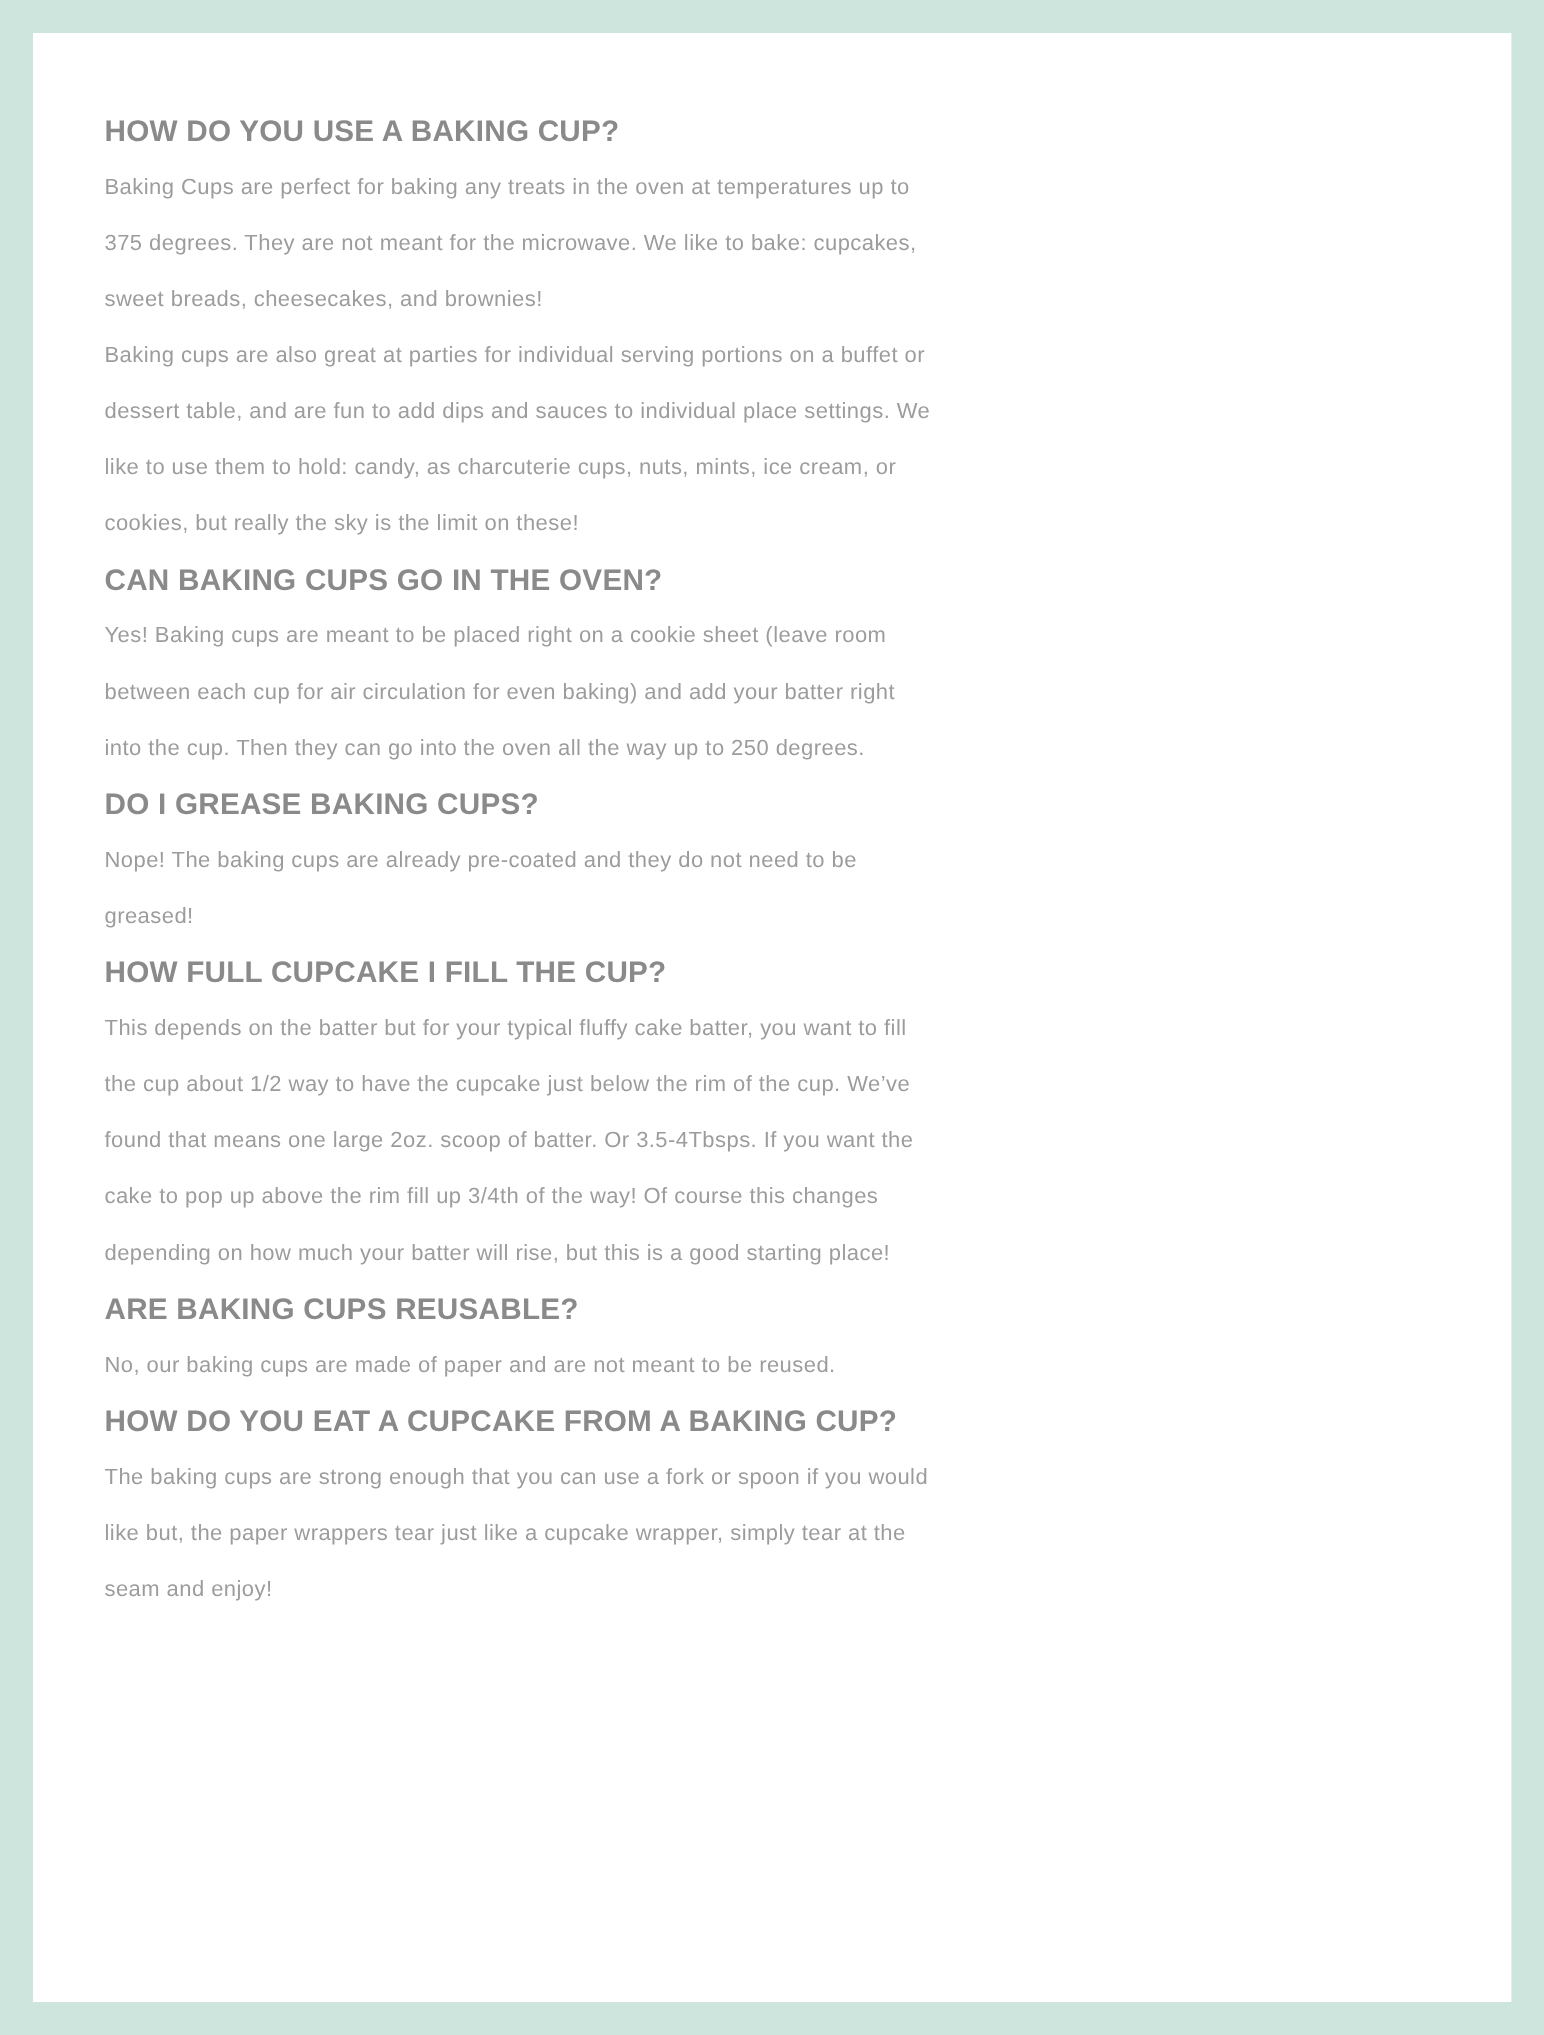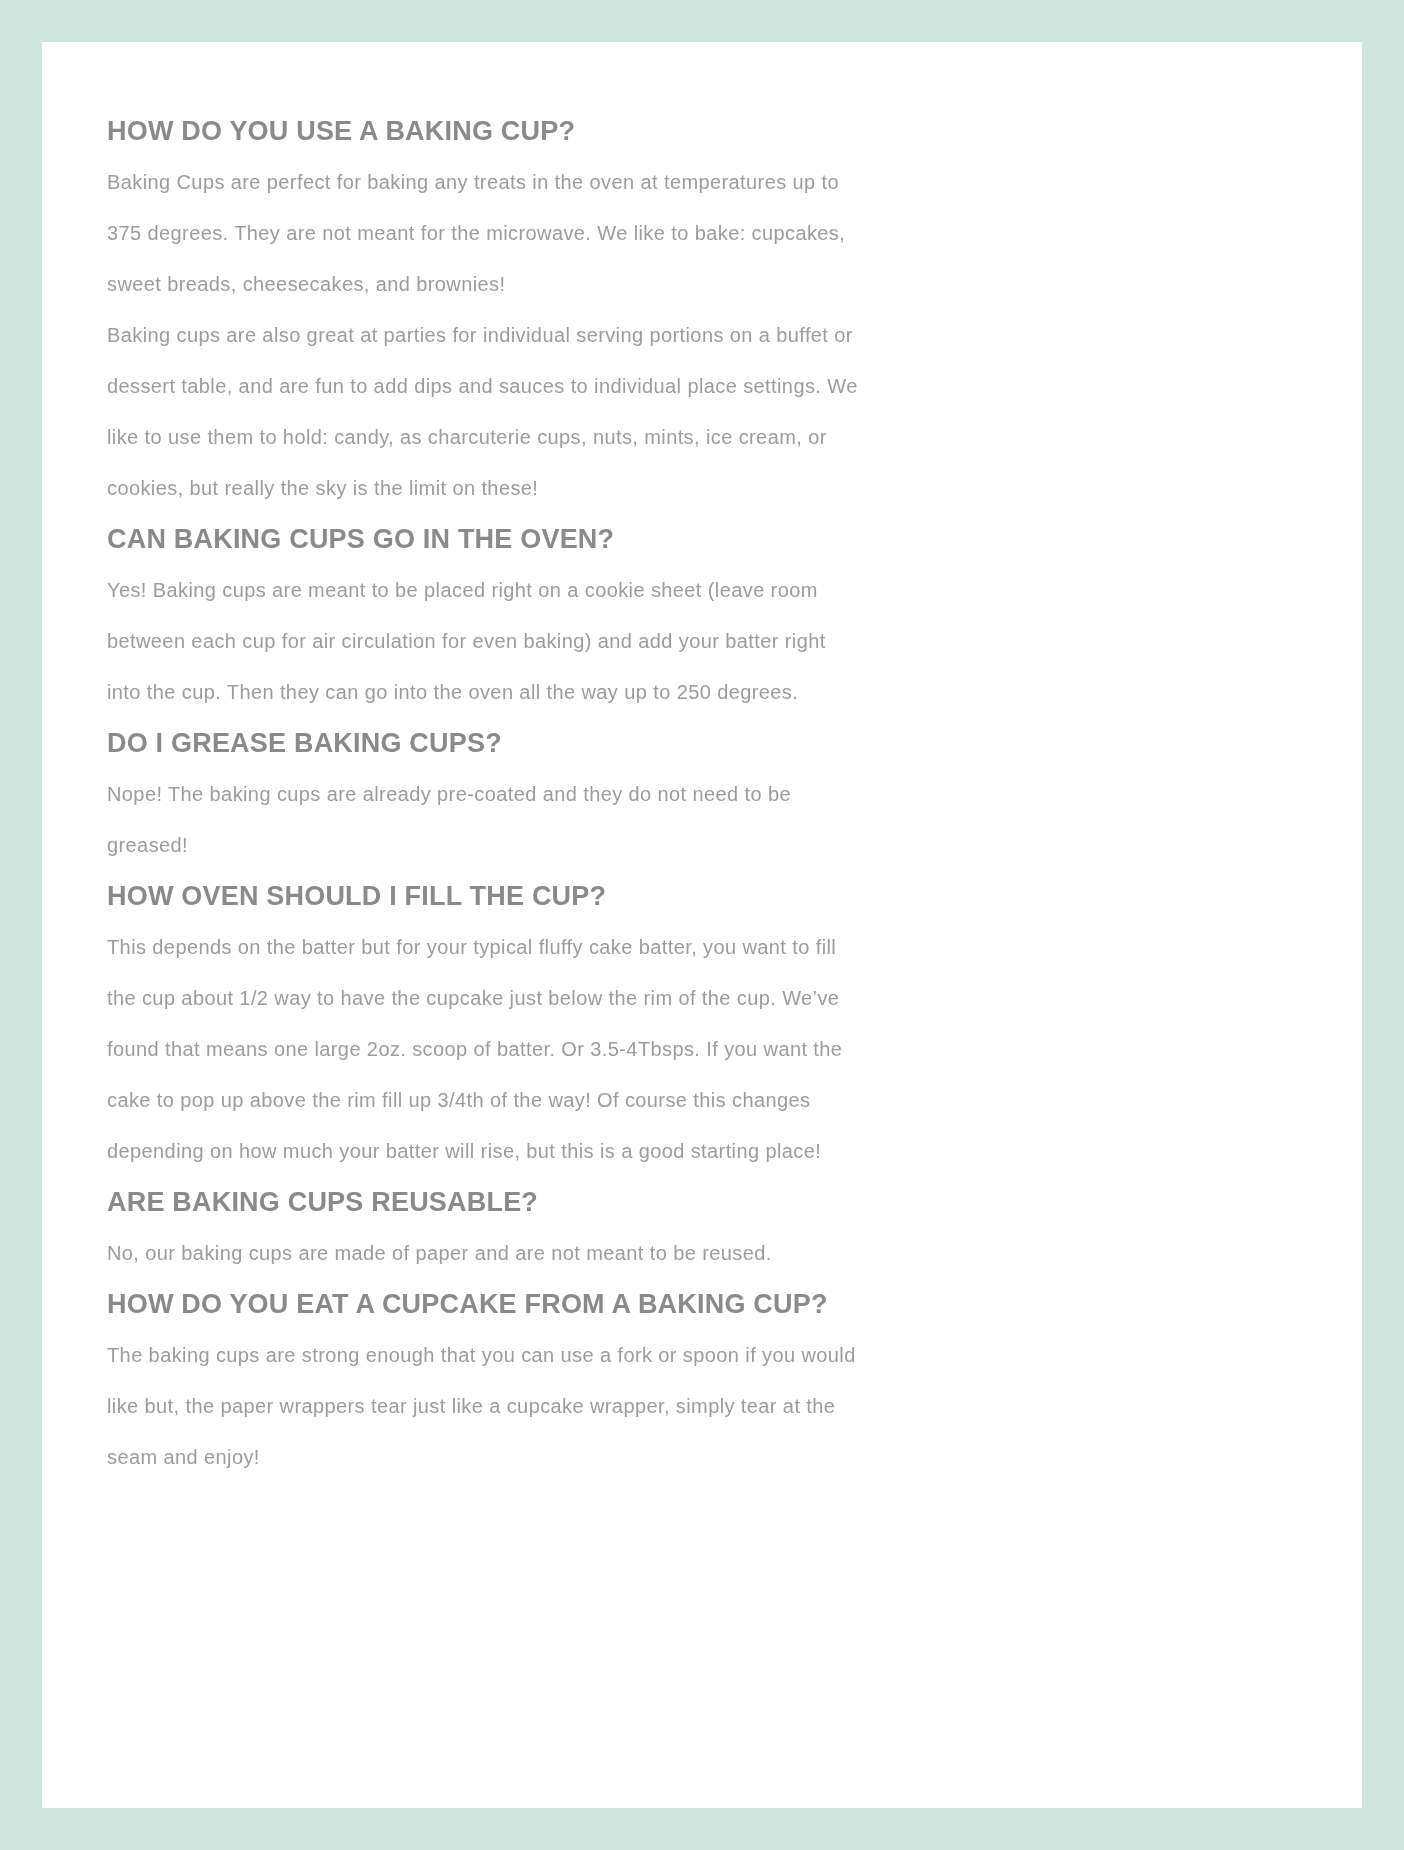--- a/index.html
+++ b/index.html
@@ -9,21 +9,21 @@
   body {
     width: 1404px;
     height: 1850px;
     background: #cde5dc;
     font-family: "Liberation Sans", "DejaVu Sans", sans-serif;
   }
   .page {
     box-sizing: border-box;
     width: 1404px;
     height: 1850px;
-    padding: 42px;
+    padding: 30px;
     background: #cde5dc;
   }
   .card {
     box-sizing: border-box;
     width: 100%;
     height: 100%;
     background: #ffffff;
     padding: 64px 8px 0 65px;
     overflow: hidden;
   }
@@ -73,21 +73,21 @@
 into the cup. Then they can go into the oven all the way up to 250 degrees.</p>
     </section>
 
     <section class="faq-item">
       <h2 class="question">DO I GREASE BAKING CUPS?</h2>
       <p class="answer">Nope! The baking cups are already pre-coated and they do not need to be
 greased!</p>
     </section>
 
     <section class="faq-item">
-      <h2 class="question">HOW OVEN SHOULD I FILL THE CUP?</h2>
+      <h2 class="question">HOW FULL CUPCAKE I FILL THE CUP?</h2>
       <p class="answer">This depends on the batter but for your typical fluffy cake batter, you want to fill
 the cup about 1/2 way to have the cupcake just below the rim of the cup. We’ve
 found that means one large 2oz. scoop of batter. Or 3.5-4Tbsps. If you want the
 cake to pop up above the rim fill up 3/4th of the way! Of course this changes
 depending on how much your batter will rise, but this is a good starting place!</p>
     </section>
 
     <section class="faq-item">
     </section>
 

